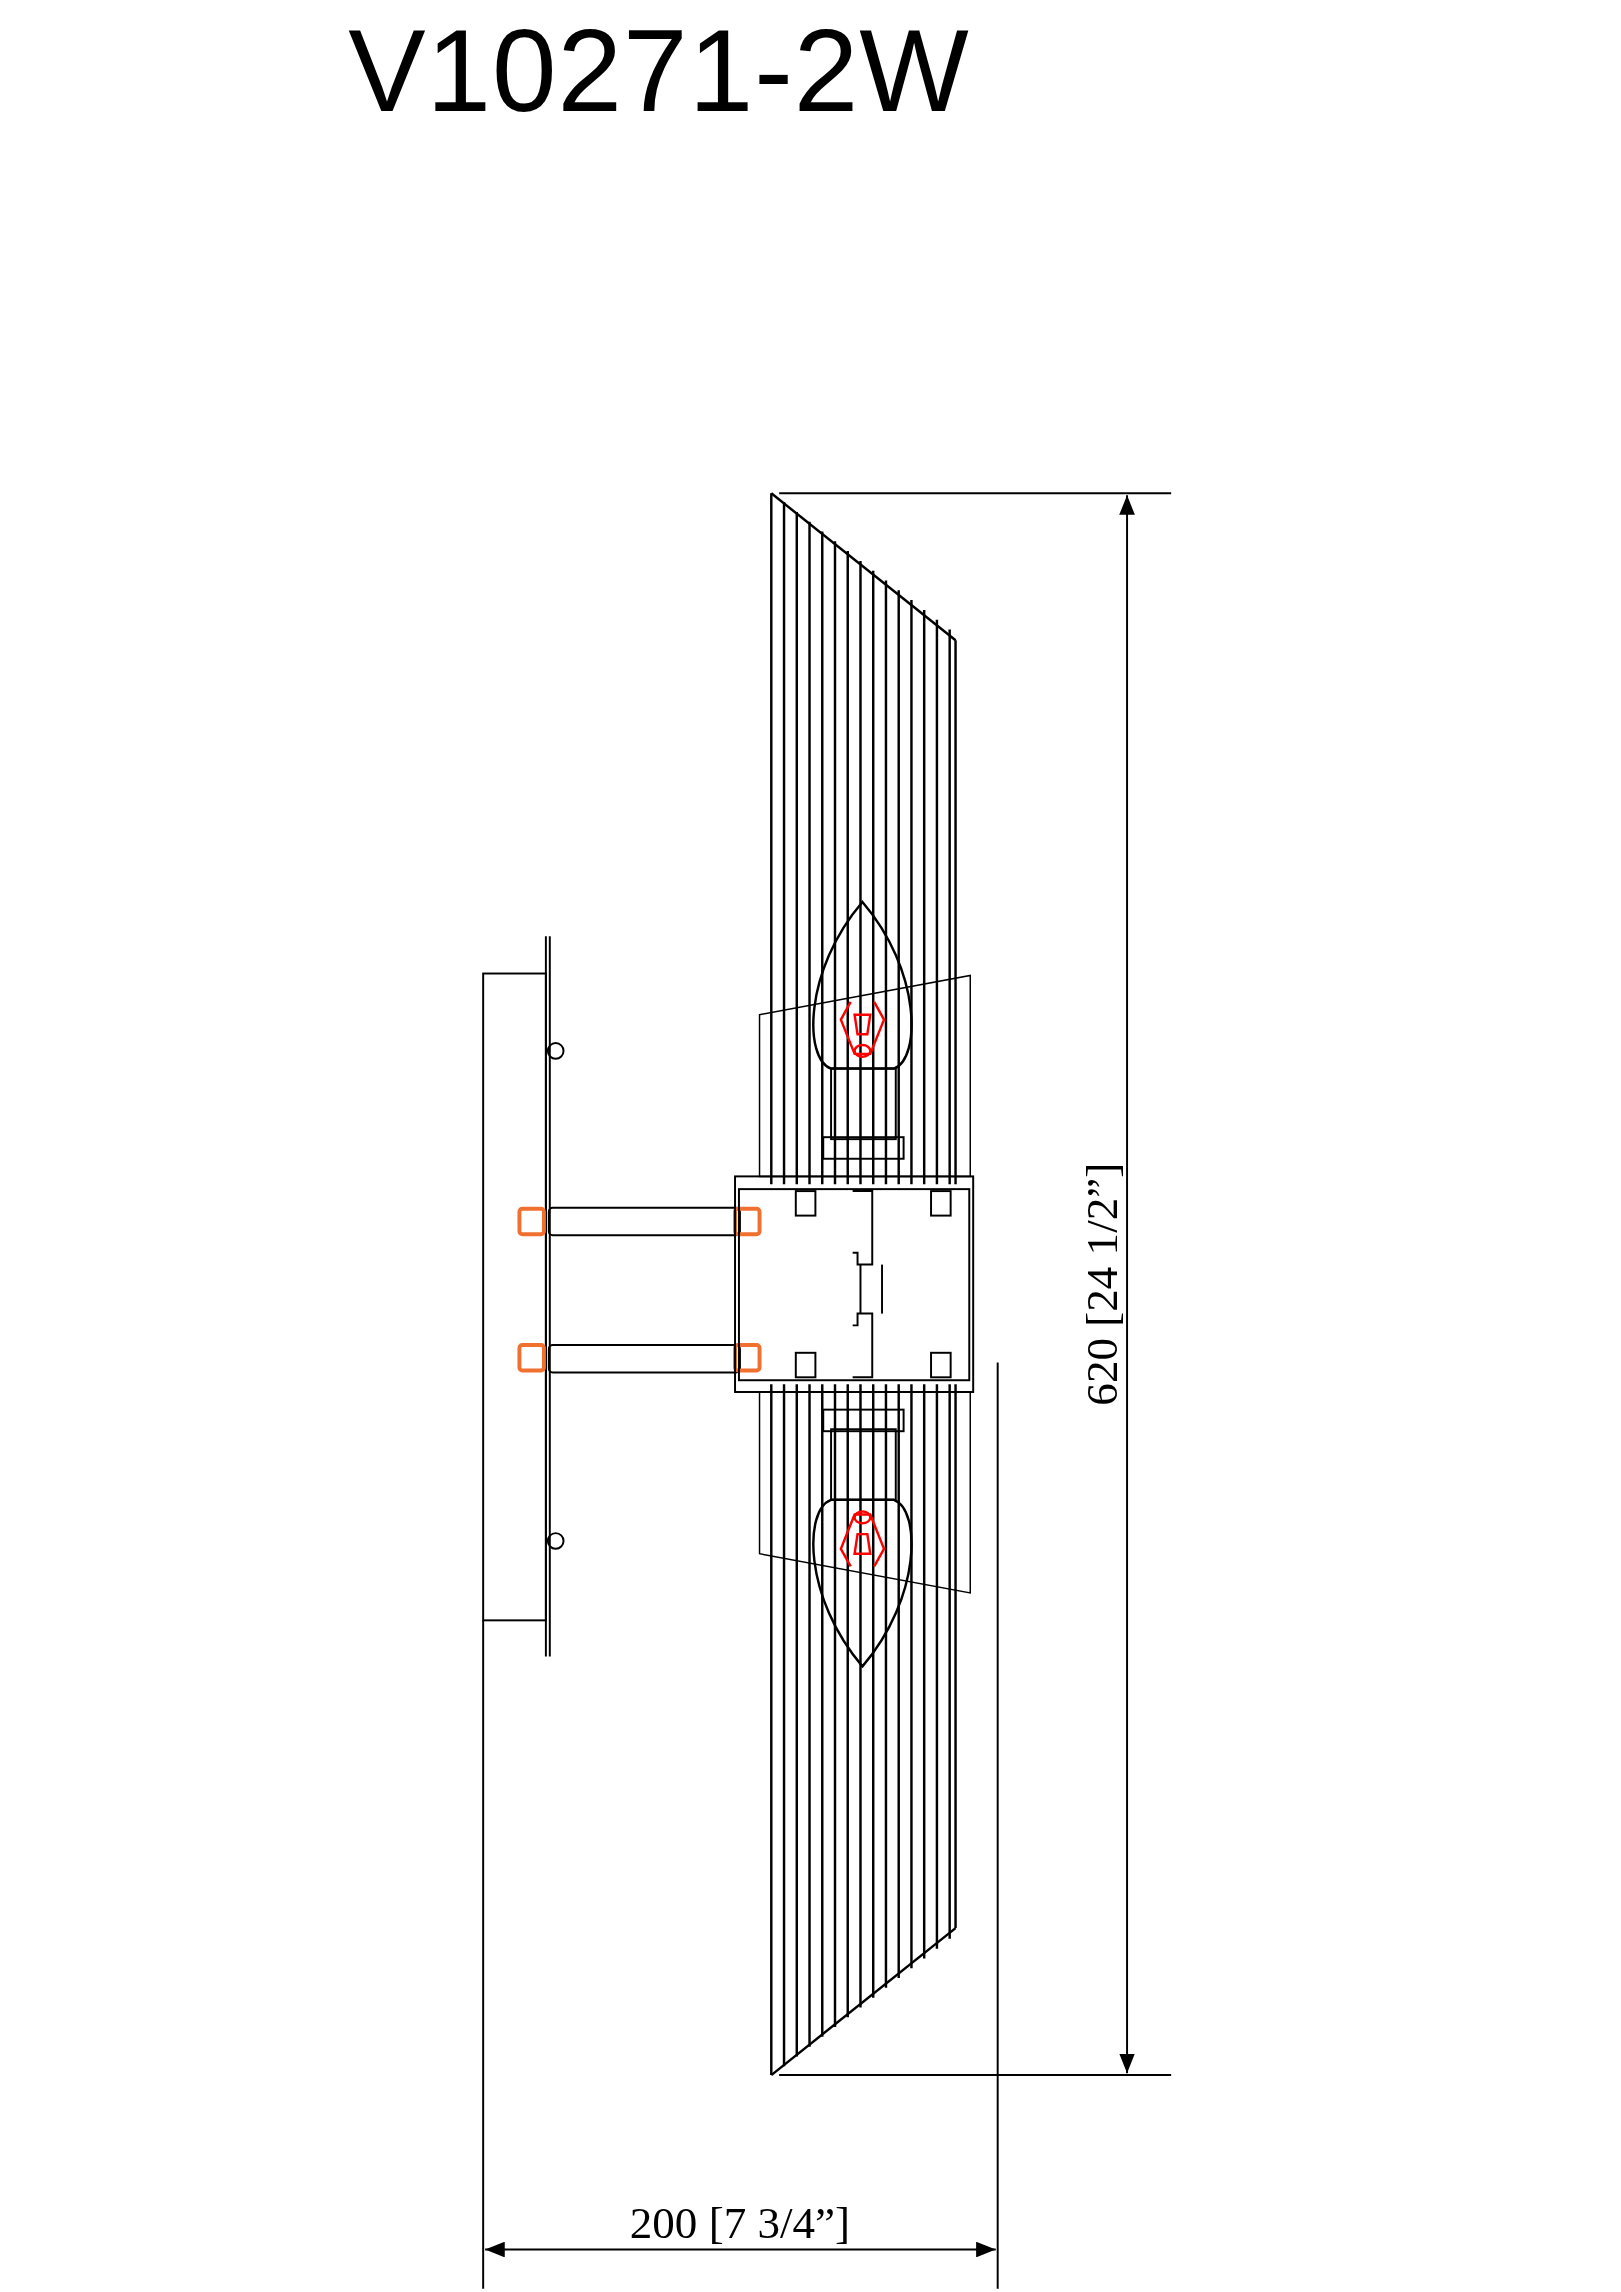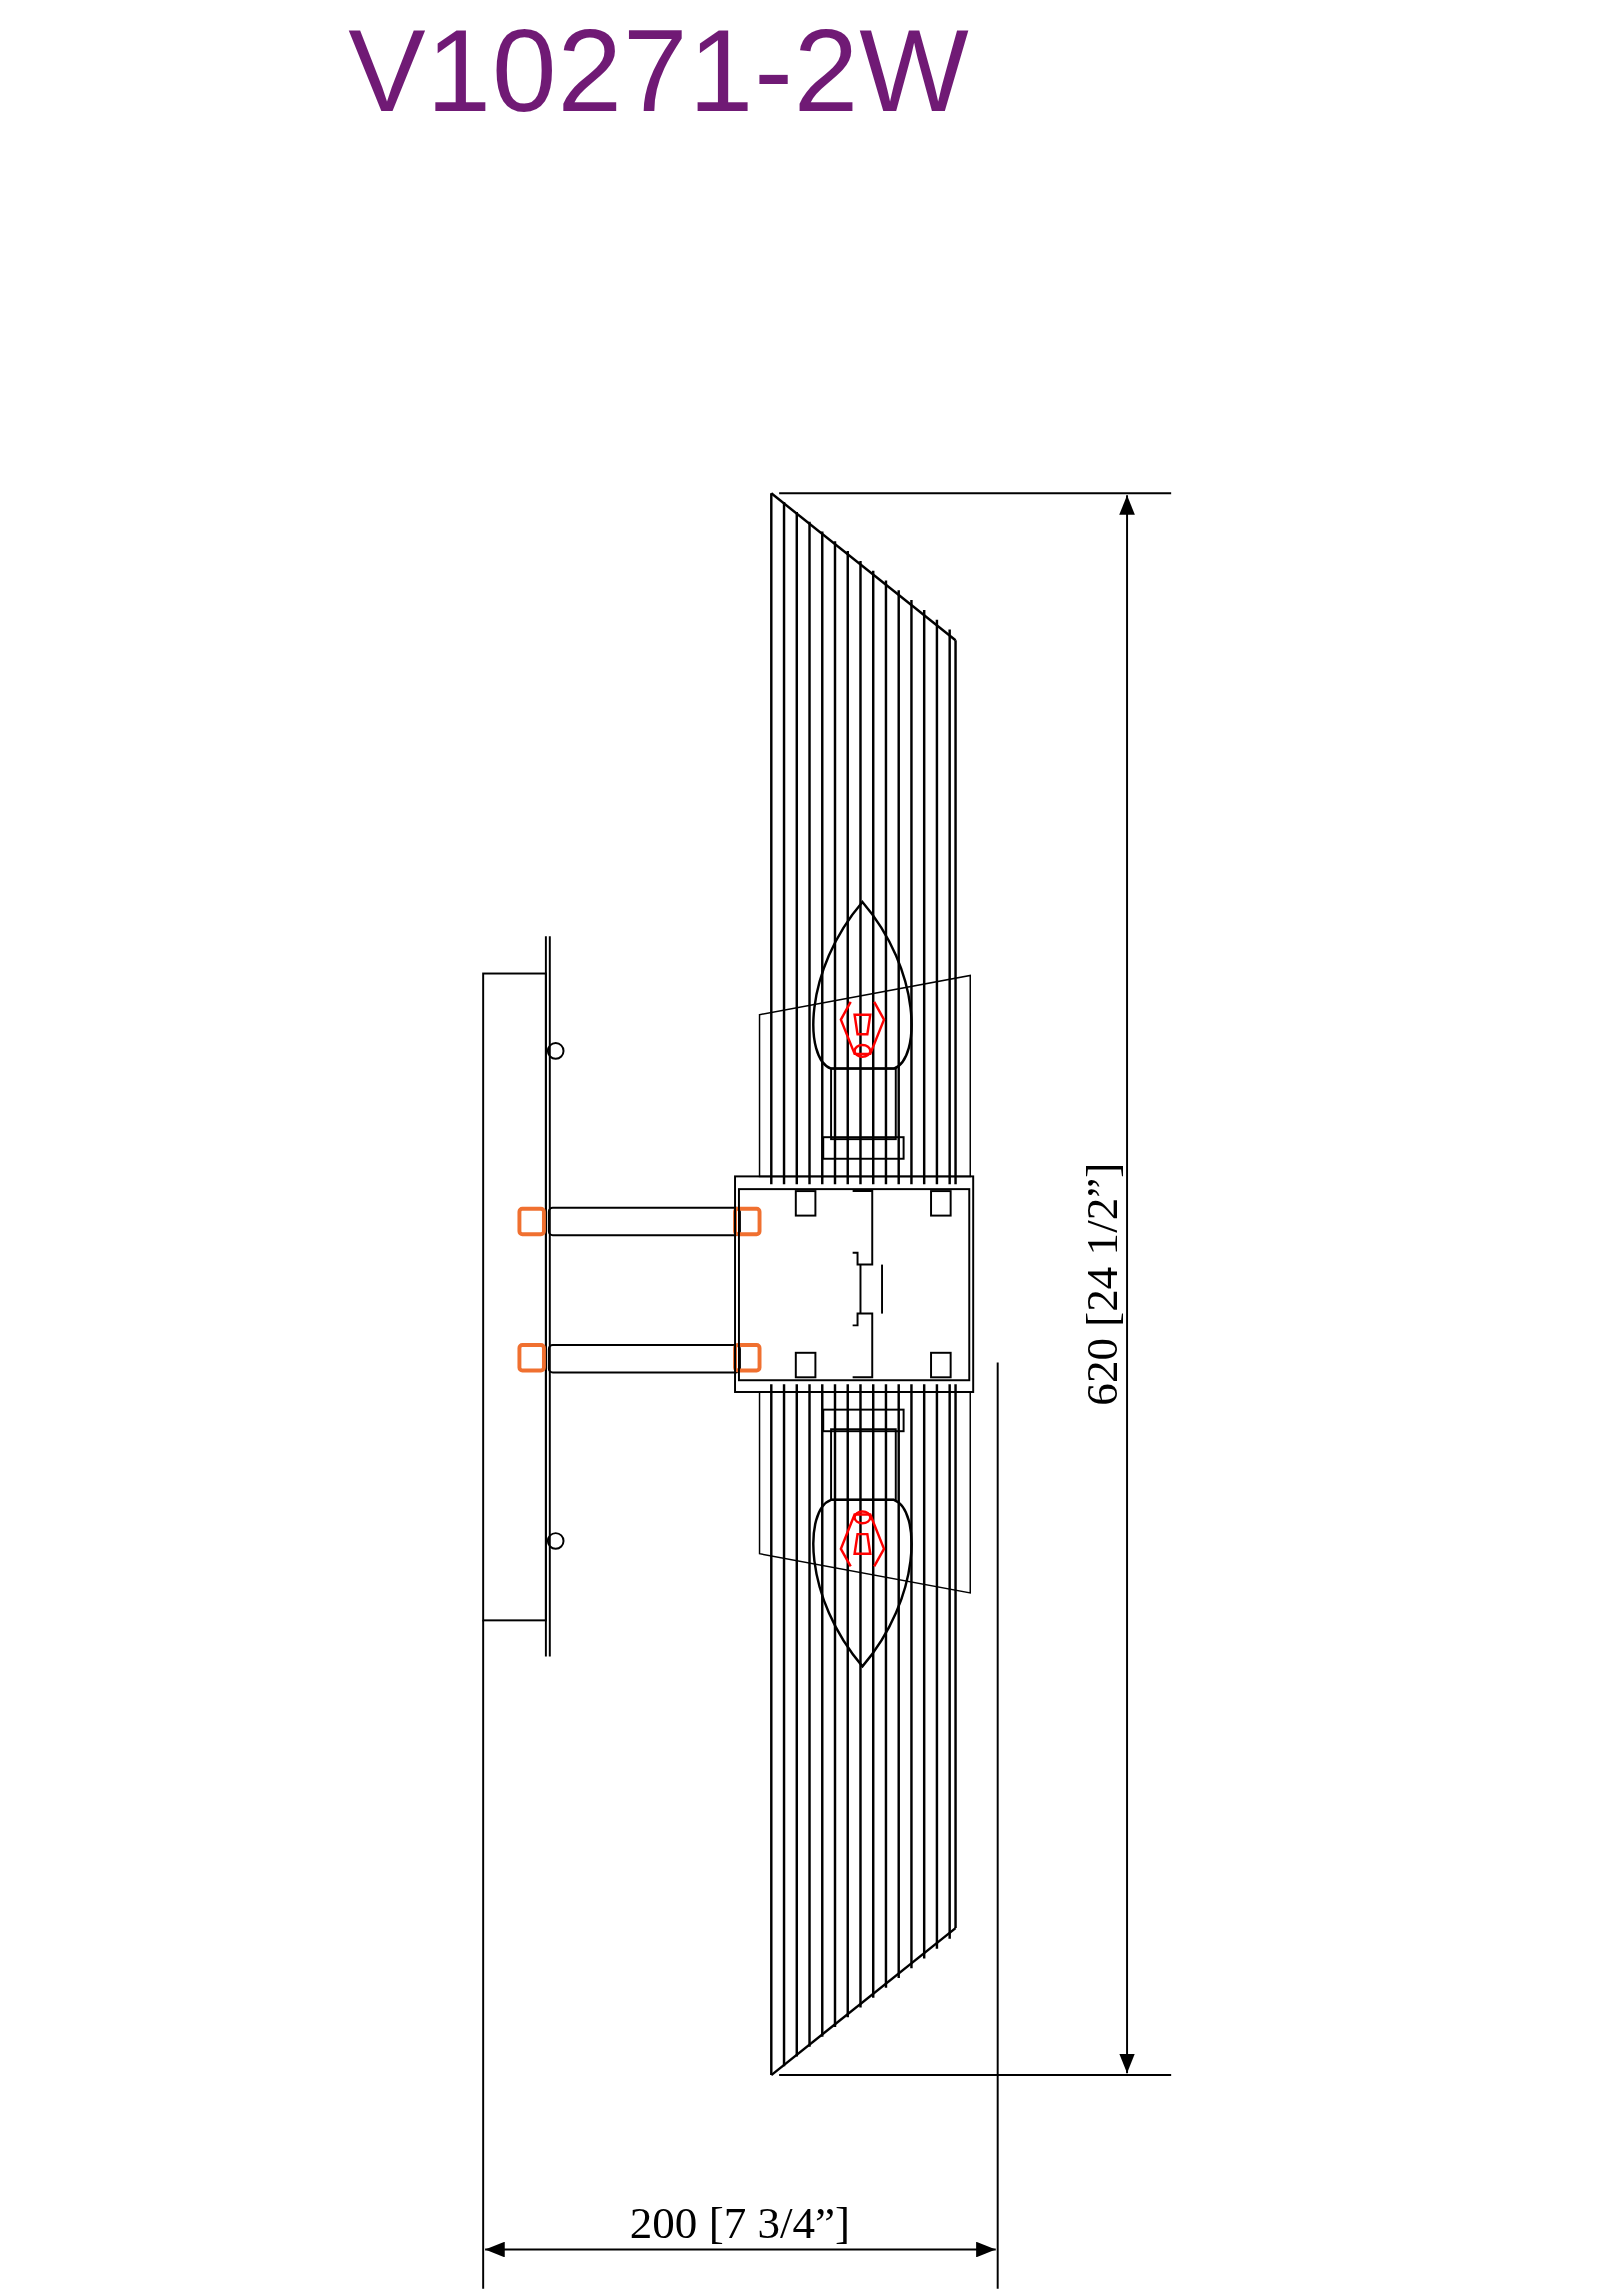--- a/index.html
+++ b/index.html
@@ -1,19 +1,19 @@
 <!DOCTYPE html>
 <html><head>
   <meta charset="utf-8">
   <style>
     html, body { margin: 0; padding: 0; background: #ffffff; }
     body { width: 1621px; height: 2293px; position: relative; overflow: hidden; }
     .title {
       position: absolute; left: 0; top: 7.8px; width: 1318px; text-align: center;
-      font-family: "Liberation Sans", sans-serif; font-size: 116px; color: #701a75;
+      font-family: "Liberation Sans", sans-serif; font-size: 116px; color: #000000;
       letter-spacing: 1px; line-height: 1.1;
     }
     svg.drawing { position: absolute; left: 0; top: 0; }
     .dimtext { font-family: "Liberation Serif", serif; font-size: 46px; fill: #000; }
   </style>
 </head>
 <body>
 
 <div class="title">V10271-2W</div>
 

